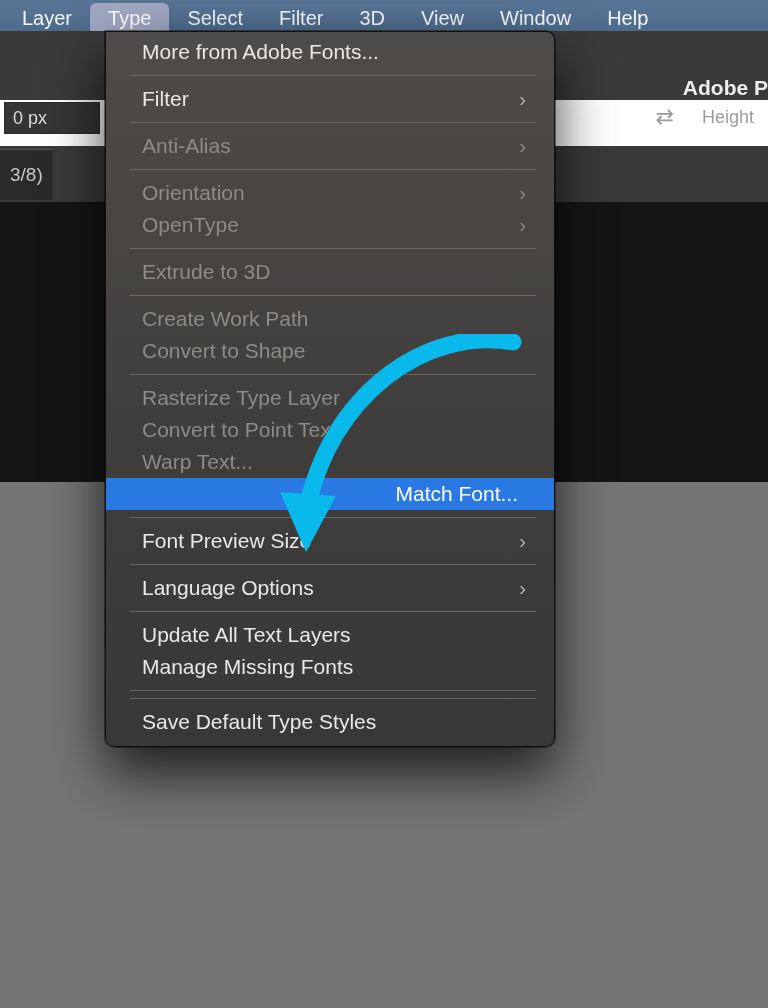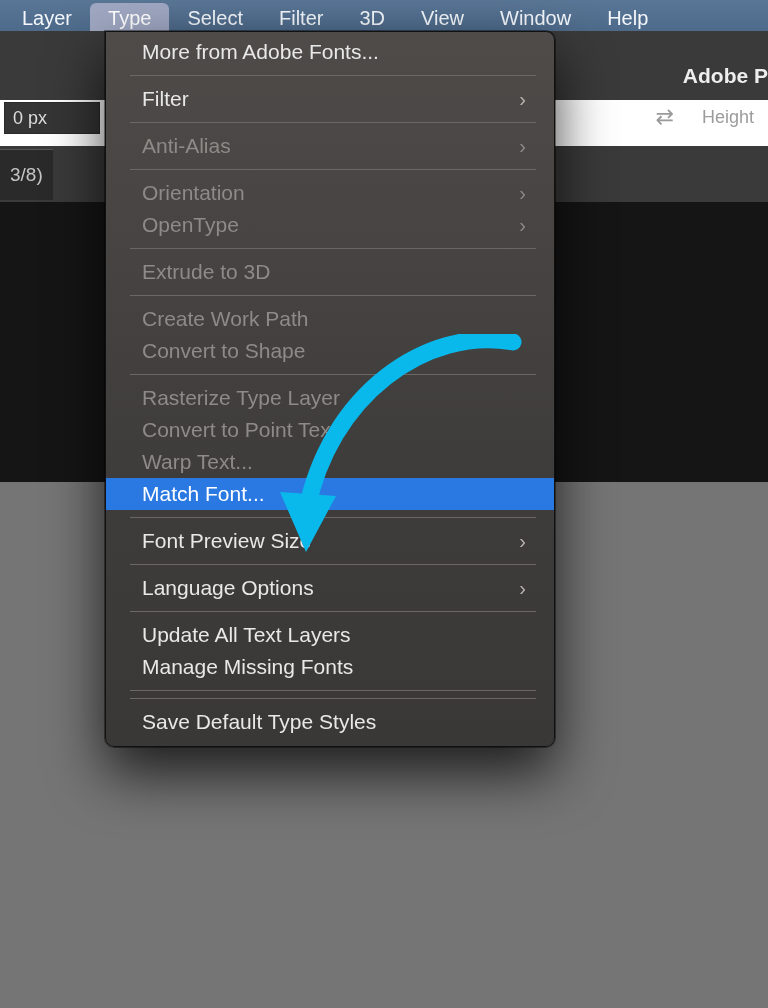--- a/index.html
+++ b/index.html
@@ -131,20 +131,21 @@
       min-height: 32px;
     }
     .menu-item.disabled {
       color: #8d8a87;
     }
     .menu-item.highlight {
       background: #2a79e3;
       color: #fff;
       margin: 0;
       padding-left: 36px;
+      justify-content: flex-end;
     }
     .menu-sep {
       height: 1px;
       background: #6a6764;
       margin: 7px 18px 7px 24px;
     }
     .sub-arrow {
       font-size: 20px;
       color: #b8b5b1;
       margin-right: -8px;
@@ -155,21 +156,21 @@
     .pointer-arrow {
       position: absolute;
       top: 334px;
       left: 278px;
       width: 260px;
       height: 240px;
       pointer-events: none;
     }
     .adobe-label {
       position: absolute;
-      top: 33px;
+      top: 45px;
       right: 0;
       color: #eee;
       font-size: 21px;
       font-weight: 700;
     }
     .height-label {
       color: #9c9c9c;
       font-size: 18px;
       font-weight: 400;
       margin-left: 6px;

